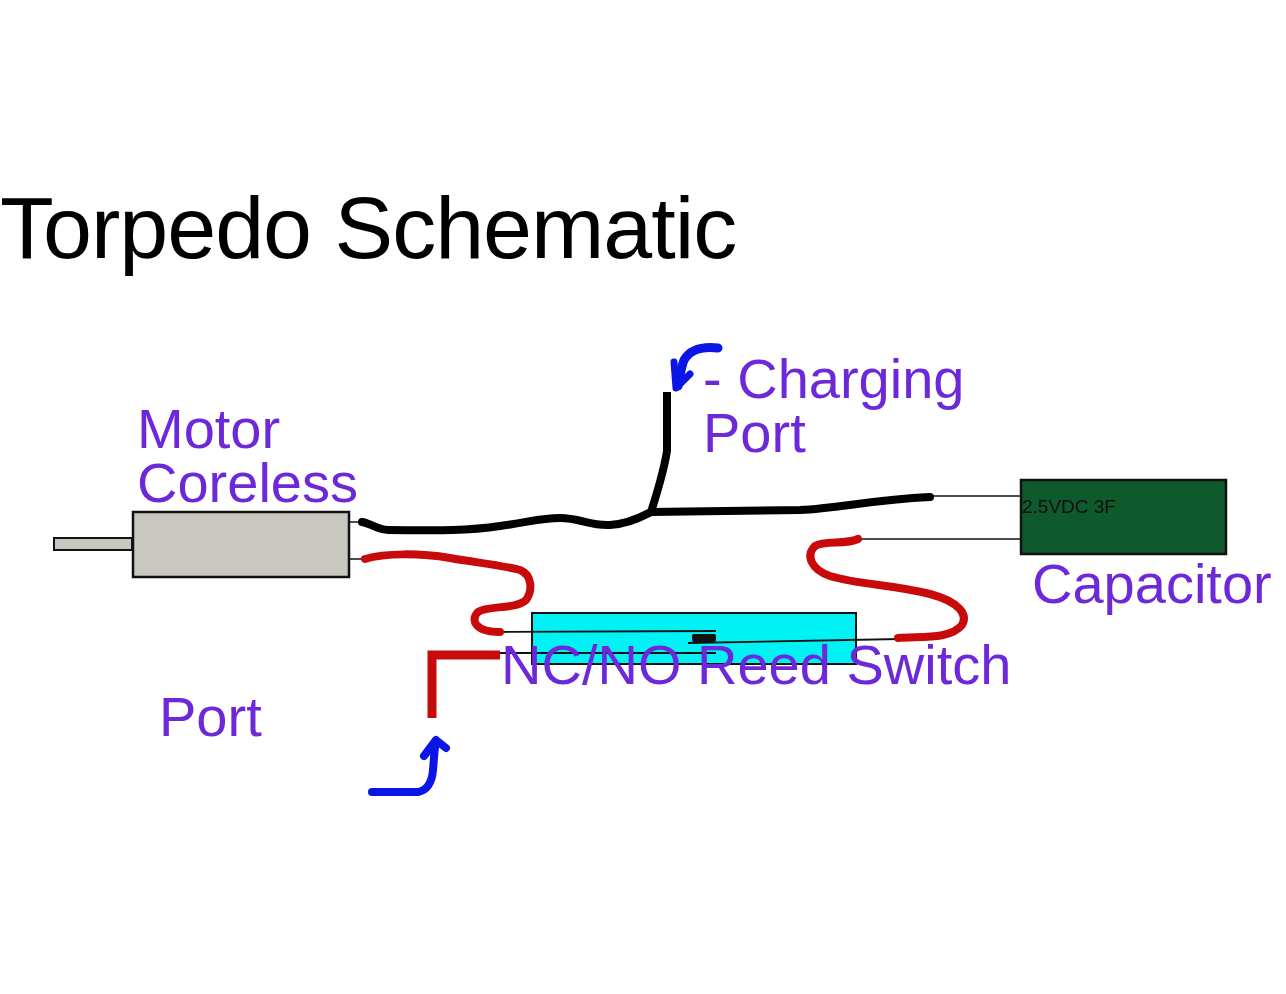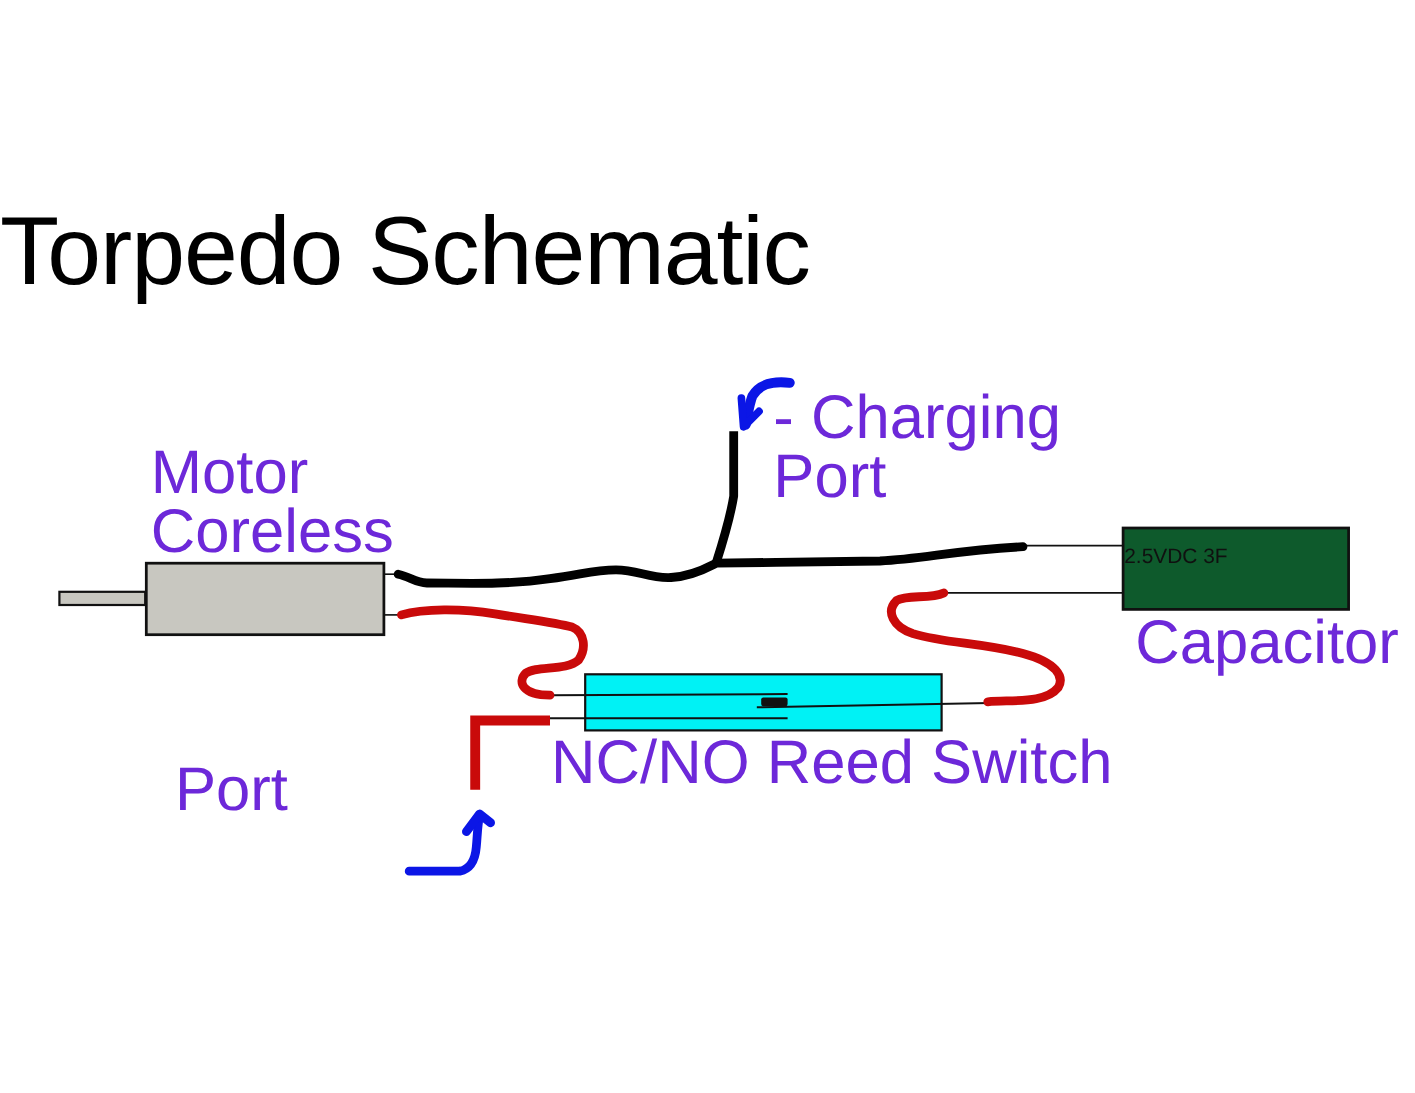--- a/index.html
+++ b/index.html
@@ -64,13 +64,13 @@
 </div>
 
 <div class="label" style="left:159px; top:690px;">
   <span>Port</span>
 </div>
 
 <div class="label" style="left:1032px; top:557px;">Capacitor</div>
 
 <div class="cap-text">2.5VDC 3F</div>
 
-<div class="label" style="left:501px; top:666px;">NC/NO Reed Switch</div>
+<div class="label" style="left:501px; top:638px;">NC/NO Reed Switch</div>
 
 </body></html>

